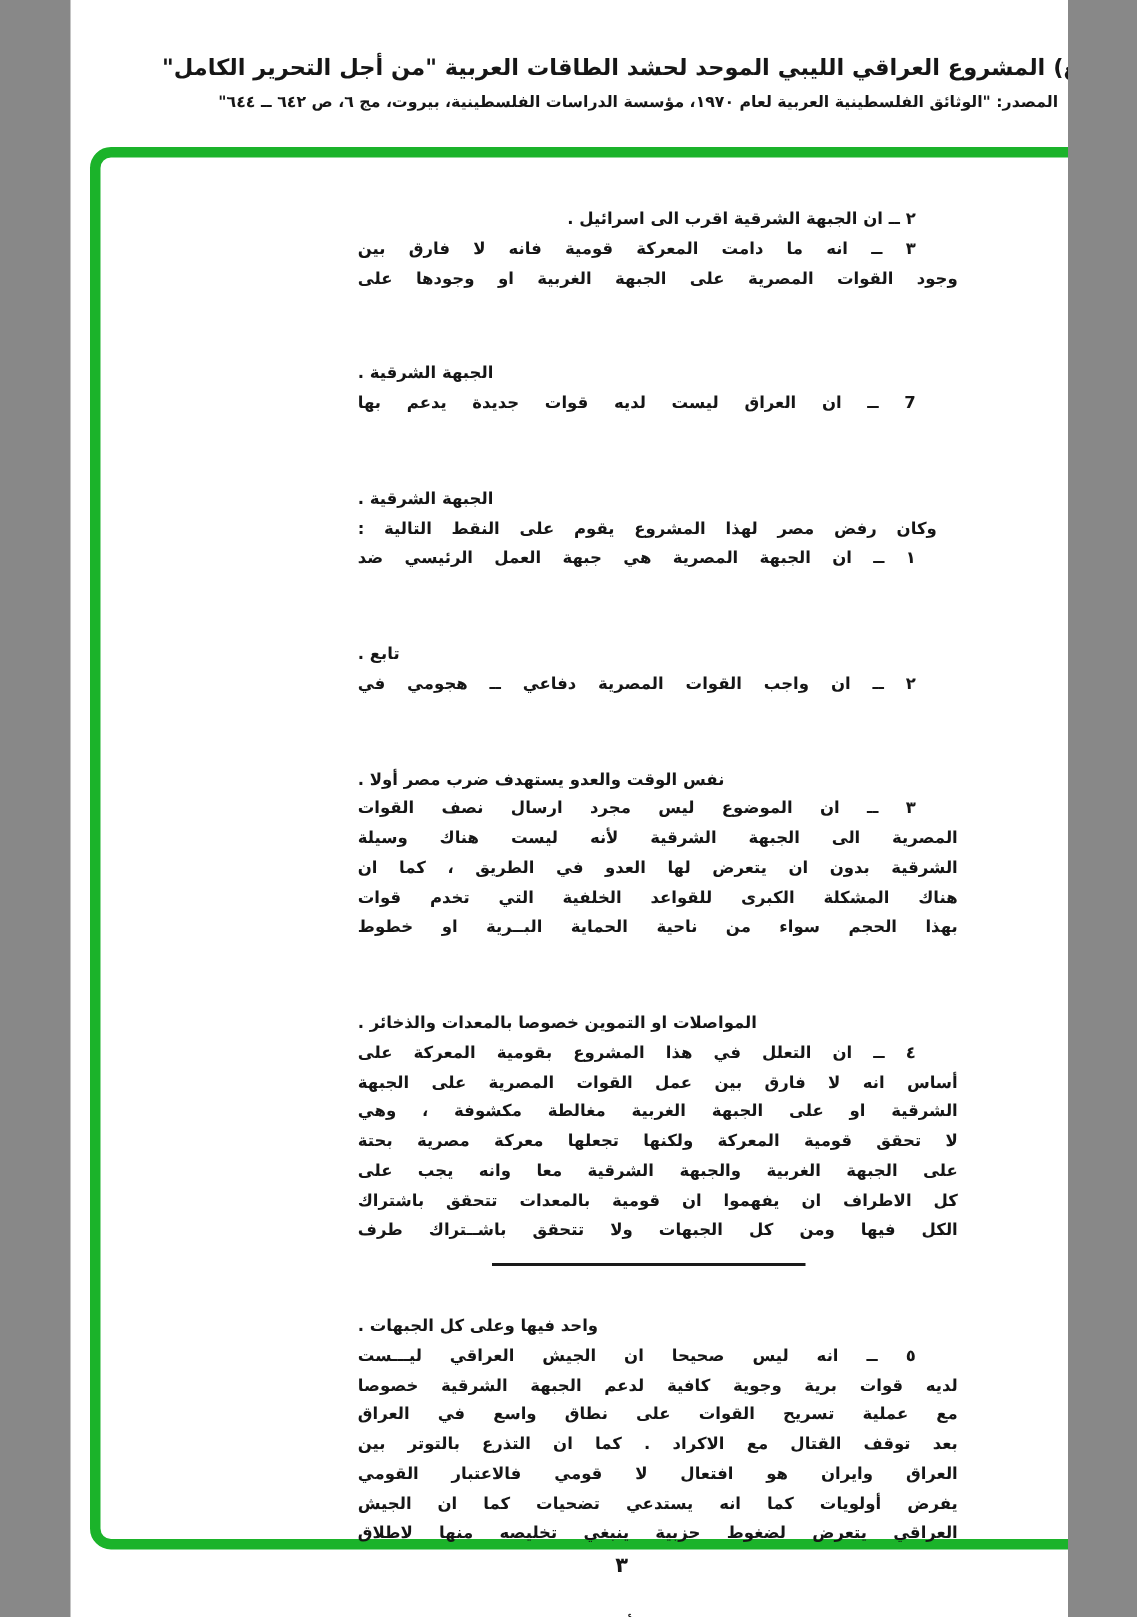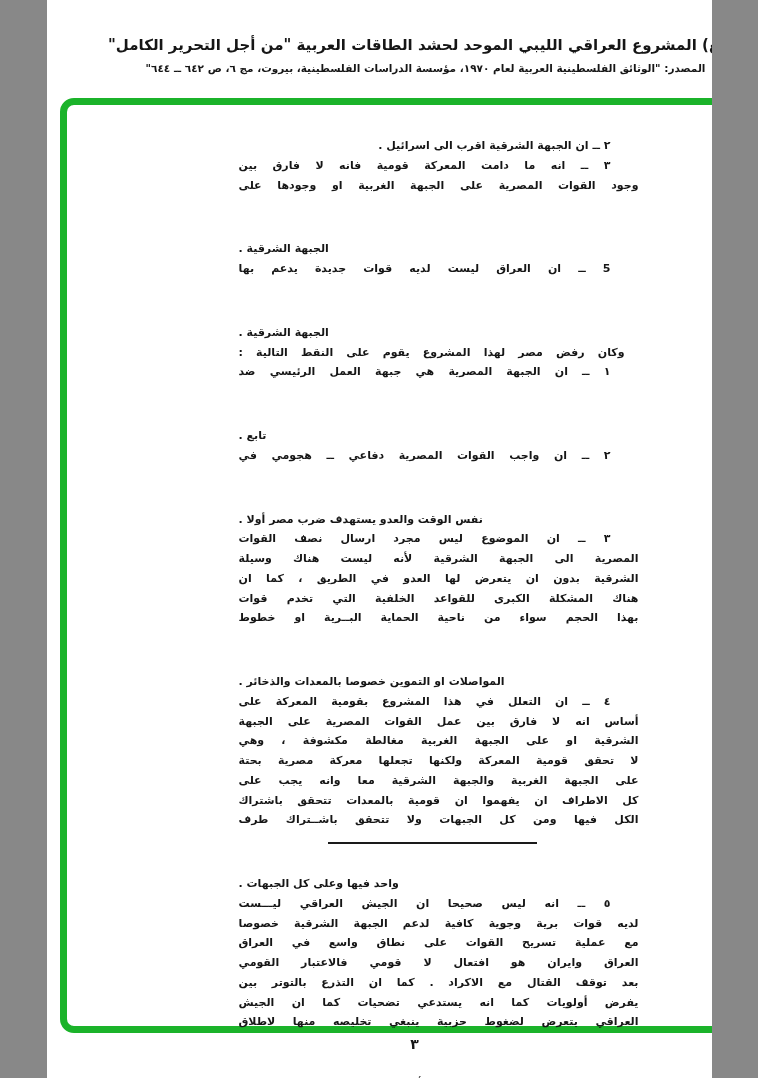--- a/index.html
+++ b/index.html
@@ -58,21 +58,21 @@
 
   <div class="header-source">المصدر: "الوثائق الفلسطينية العربية لعام ١٩٧٠، مؤسسة الدراسات الفلسطينية، بيروت، مج ٦، ص ٦٤٢ ــ ٦٤٤"</div>
 
   <div class="green-box"></div>
 
   <div class="text-column">
       <div class="bline right" style="padding-right: 28px;">٢ ــ ان الجبهة الشرقية اقرب الى اسرائيل .</div>
       <div class="bline justify" style="padding-right: 28px;">٣ ــ انه ما دامت المعركة قومية فانه لا فارق بين</div>
       <div class="bline justify">وجود القوات المصرية على الجبهة الغربية او وجودها على</div>
       <div class="bline left">الجبهة الشرقية .</div>
-      <div class="bline justify" style="padding-right: 28px;">5 ــ ان العراق ليست لديه قوات جديدة يدعم بها</div>
+      <div class="bline justify" style="padding-right: 28px;">7 ــ ان العراق ليست لديه قوات جديدة يدعم بها</div>
       <div class="bline left">الجبهة الشرقية .</div>
       <div class="bline justify" style="padding-right: 14px;">وكان رفض مصر لهذا المشروع يقوم على النقط التالية :</div>
       <div class="bline justify" style="padding-right: 28px;">١ ــ ان الجبهة المصرية هي جبهة العمل الرئيسي ضد</div>
       <div class="bline left">تابع .</div>
       <div class="bline justify" style="padding-right: 28px;">٢ ــ ان واجب القوات المصرية دفاعي ــ هجومي في</div>
       <div class="bline left">نفس الوقت والعدو يستهدف ضرب مصر أولا .</div>
       <div class="bline justify" style="padding-right: 28px;">٣ ــ ان الموضوع ليس مجرد ارسال نصف القوات</div>
       <div class="bline justify">المصرية الى الجبهة الشرقية لأنه ليست هناك وسيلة</div>
       <div class="bline justify">الشرقية بدون ان يتعرض لها العدو في الطريق ، كما ان</div>
       <div class="bline justify">هناك المشكلة الكبرى للقواعد الخلفية التي تخدم قوات</div>
@@ -82,22 +82,22 @@
       <div class="bline justify">أساس انه لا فارق بين عمل القوات المصرية على الجبهة</div>
       <div class="bline justify">الشرقية او على الجبهة الغربية مغالطة مكشوفة ، وهي</div>
       <div class="bline justify">لا تحقق قومية المعركة ولكنها تجعلها معركة مصرية بحتة</div>
       <div class="bline justify">على الجبهة الغربية والجبهة الشرقية معا وانه يجب على</div>
       <div class="bline justify">كل الاطراف ان يفهموا ان قومية بالمعدات تتحقق باشتراك</div>
       <div class="bline justify">الكل فيها ومن كل الجبهات ولا تتحقق باشــتراك طرف</div>
       <div class="bline left">واحد فيها وعلى كل الجبهات .</div>
       <div class="bline justify" style="padding-right: 28px;">٥ ــ انه ليس صحيحا ان الجيش العراقي ليـــست</div>
       <div class="bline justify">لديه قوات برية وجوية كافية لدعم الجبهة الشرقية خصوصا</div>
       <div class="bline justify">مع عملية تسريح القوات على نطاق واسع في العراق</div>
+      <div class="bline justify">بعد توقف القتال مع الاكراد . كما ان التذرع بالتوتر بين</div>
       <div class="bline justify">العراق وايران هو افتعال لا قومي فالاعتبار القومي</div>
-      <div class="bline justify">بعد توقف القتال مع الاكراد . كما ان التذرع بالتوتر بين</div>
       <div class="bline justify">يفرض أولويات كما انه يستدعي تضحيات كما ان الجيش</div>
       <div class="bline justify">العراقي يتعرض لضغوط حزبية ينبغي تخليصه منها لاطلاق</div>
       <div class="bline left" style="padding-left: 92px; font-family: Liberation Mono, monospace;">قوته وفاعليته في خدمة أمته العربية .</div>
     </div>
 
   <div class="divider-line"></div>
 
   <div class="page-number">٣</div>
 
 </div>

